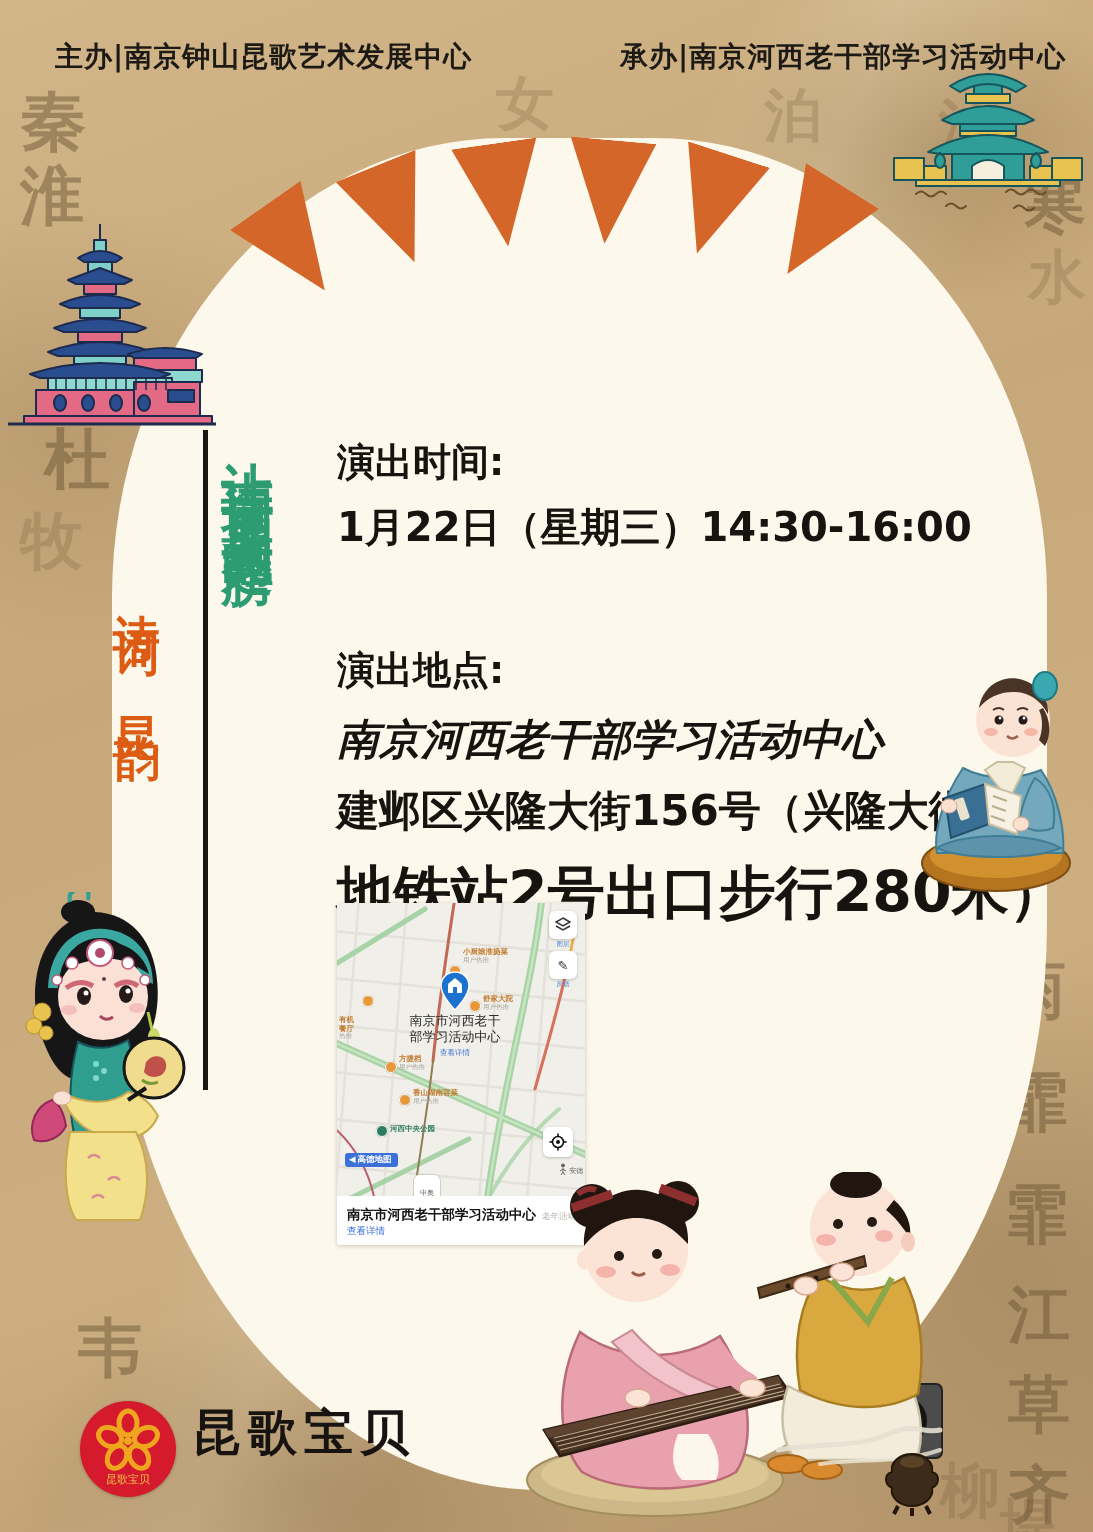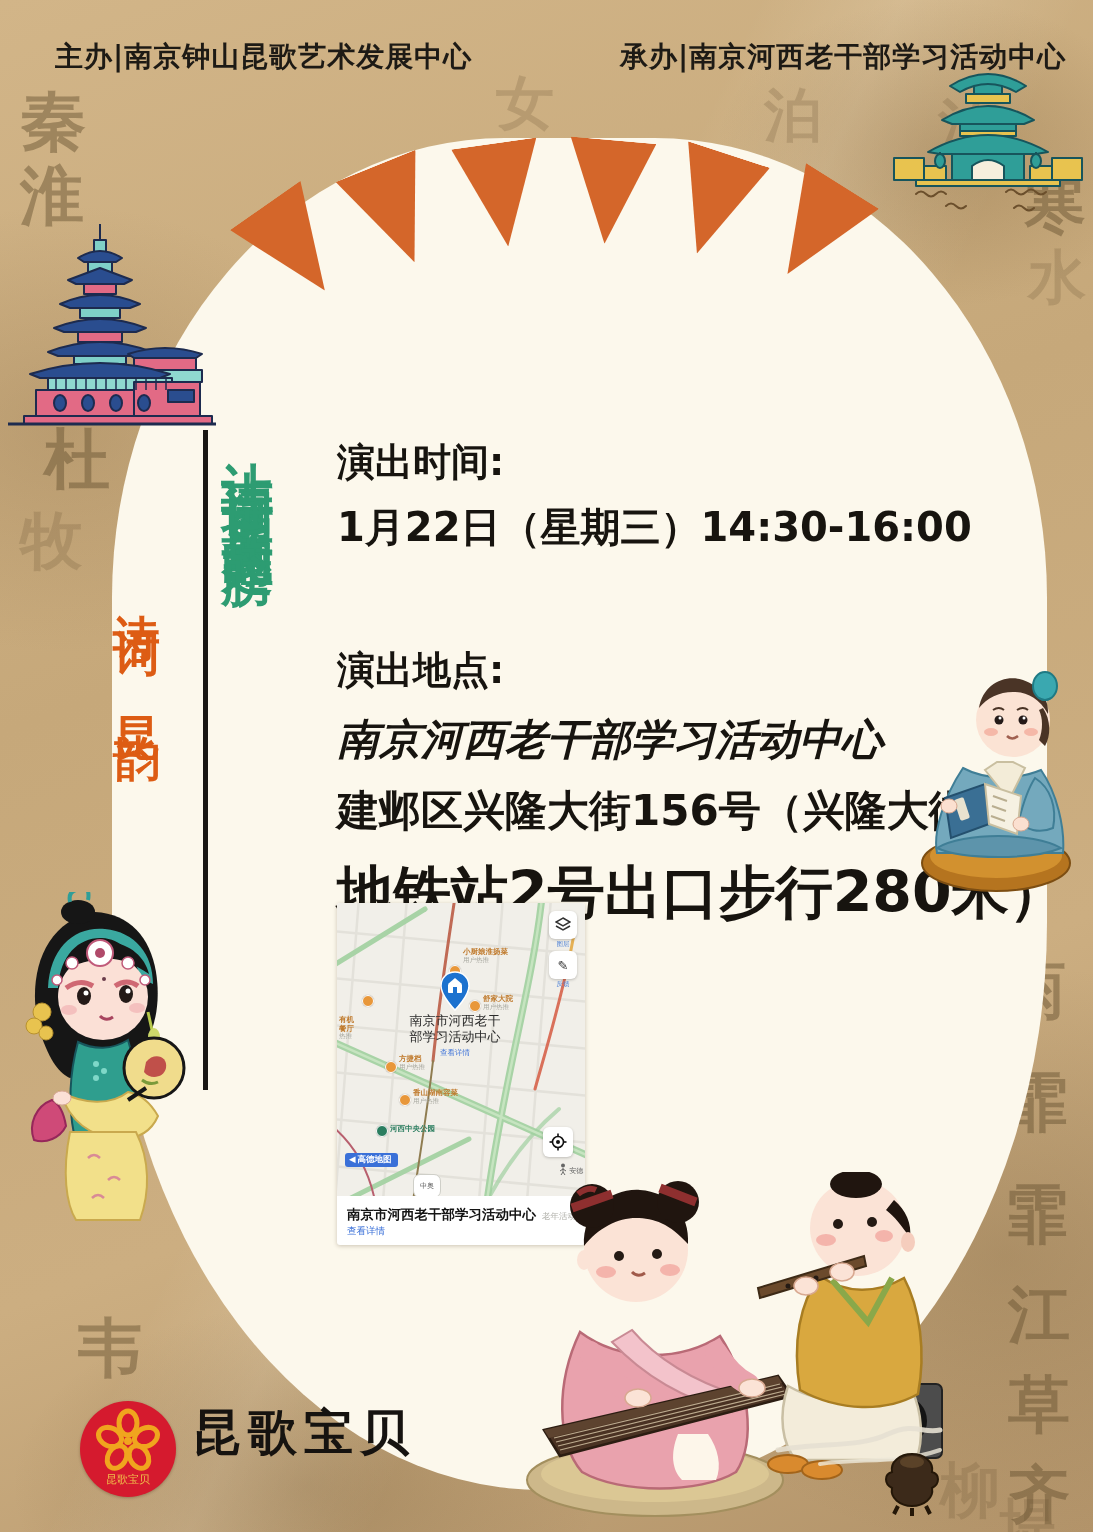--- a/index.html
+++ b/index.html
@@ -269,21 +269,21 @@
       <div class="poi-dot" style="left:25px;top:92px;"></div>
       <div class="map-lbl" style="left:2px;top:66px;margin-top:47px;">
         <div class="poi-lbl">有机</div>
         <div class="poi-lbl">餐厅</div>
         <div class="poi-sub">热推</div>
       </div>
       
       <div class="poi-dot" style="left:39px;top:222px;background:#2a7d5f;"></div>
       <div class="map-lbl" style="left:53px;top:222px;font-size:7.5px;font-weight:700;color:#2a7d5f;">河西中央公园</div>
       
-      <div class="map-lbl" style="left:76px;top:271px;background:#fff;border:1px solid #cfcfc8;border-radius:7px;padding:7px 6px;font-size:7px;color:#555;">中奥</div>
+      <div class="map-lbl" style="left:76px;top:271px;background:#fff;border:1px solid #cfcfc8;border-radius:7px;padding:14px 6px;font-size:7px;color:#555;">中奥</div>
       
       <div class="map-lbl" style="left:8px;top:250px;background:#3a70d8;border-radius:3px;padding:2px 6px 2px 4px;font-size:8.5px;color:#fff;font-weight:700;">
         <span style="margin-right:2px;">◀</span><span>高德地图</span>
       </div>
       
       <div class="map-btn" style="left:212px;top:8px;">
         <svg width="16" height="16" viewBox="0 0 16 16">
           <path d="M8,1 L15,5 L8,9 L1,5 Z" fill="none" stroke="#333" stroke-width="1.5"></path>
           <path d="M1,9 L8,13 L15,9" fill="none" stroke="#333" stroke-width="1.5"></path>
         </svg>

